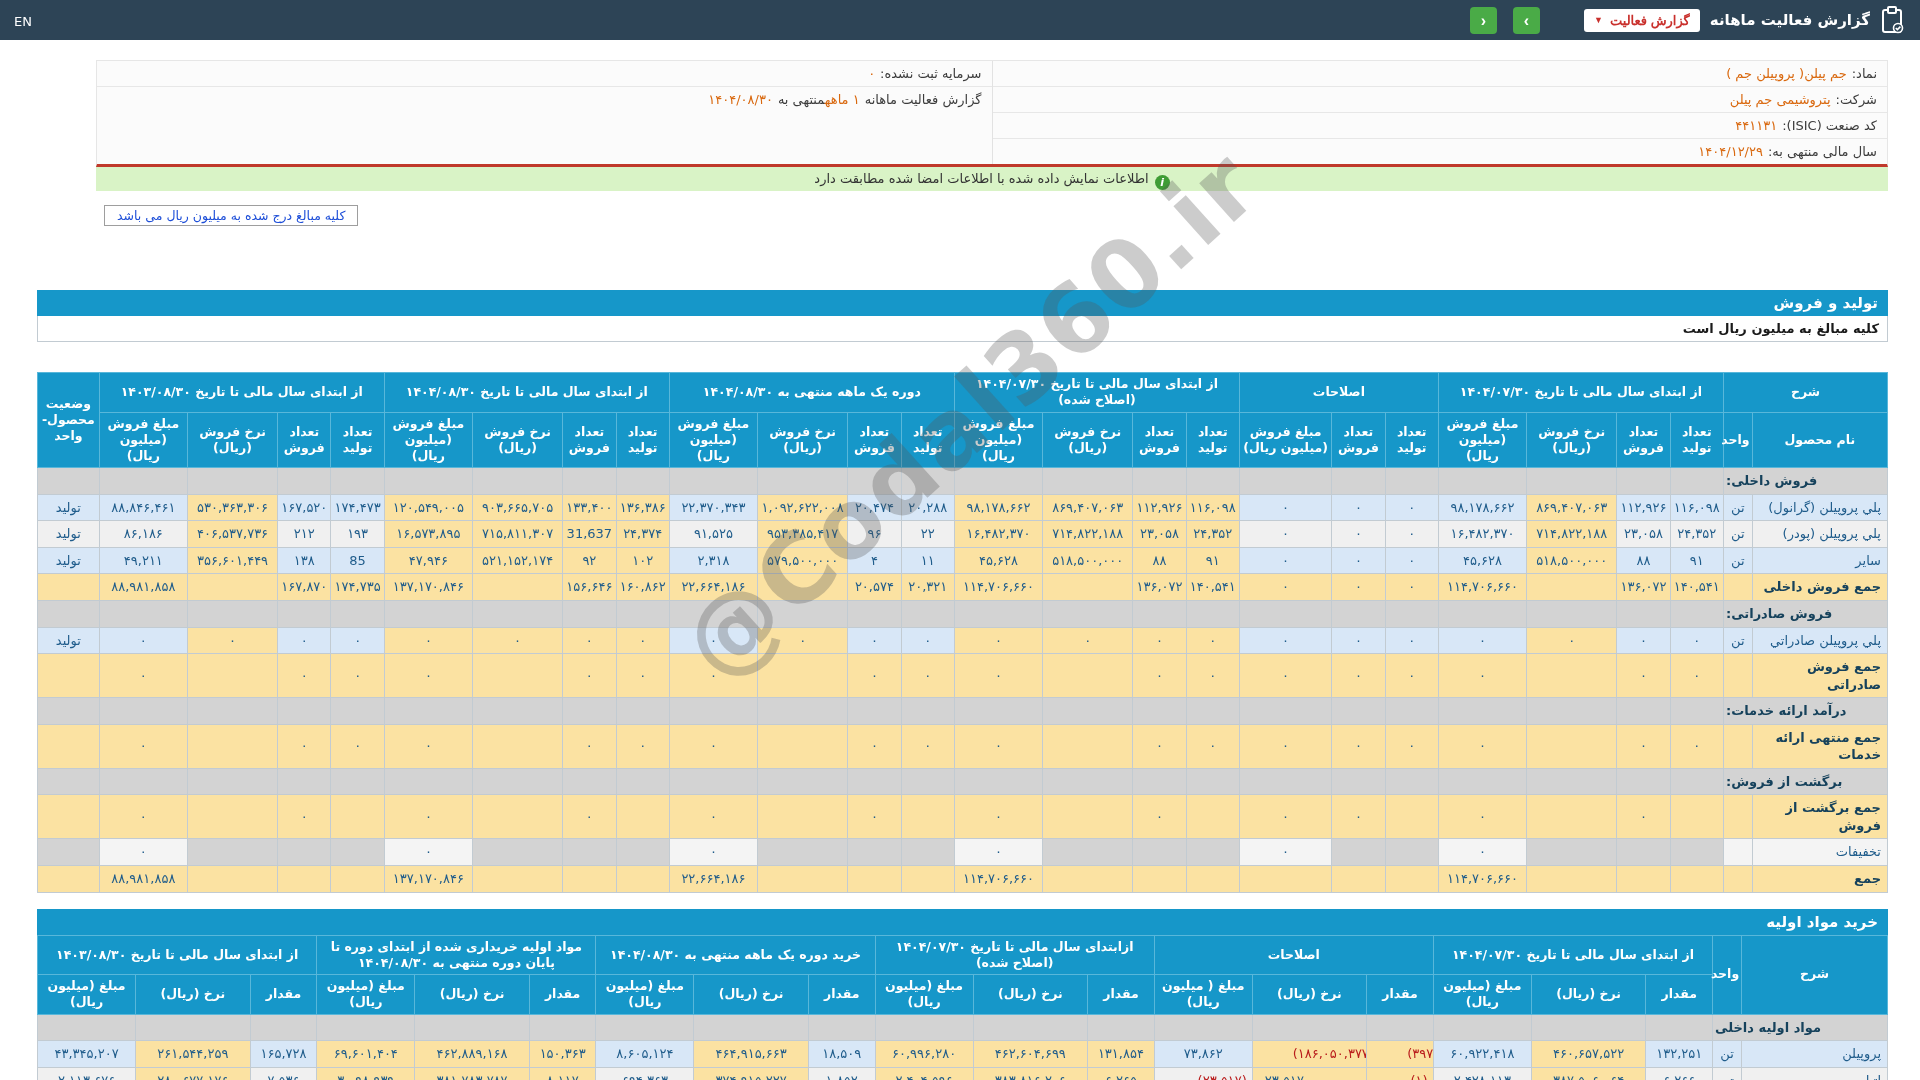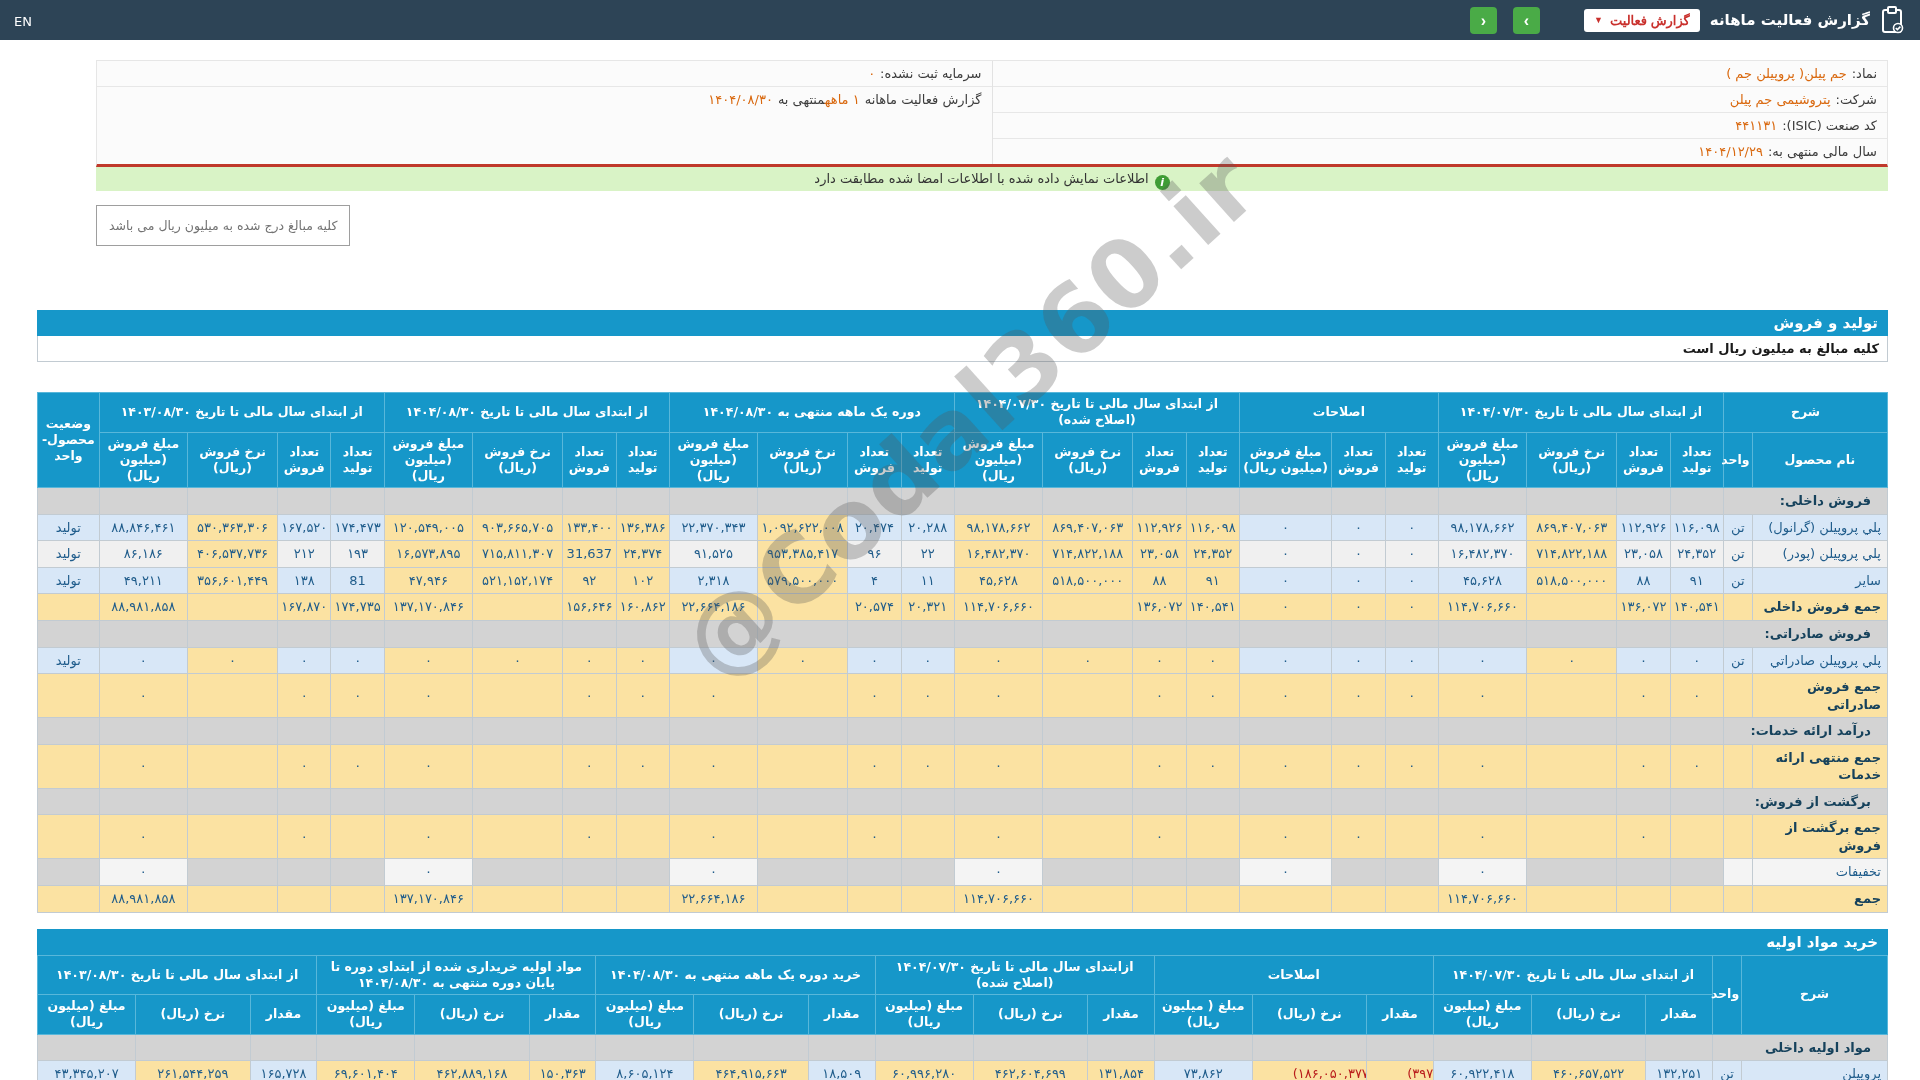--- a/index.html
+++ b/index.html
@@ -23,33 +23,33 @@
   .info-half{width:50%;}
   .info-half:first-child{border-left:1px solid #e2e2e2;}
   .info-row{height:25px;line-height:25px;border-bottom:1px solid #e7e7e7;padding-right:10px;font-size:13px;white-space:nowrap;overflow:hidden;}
   .info-row:last-child{border-bottom:none;}
   .info-row .lbl{color:#3c3c3c;}
   .info-row .val{color:#d9680e;margin-right:5px;}
   
   .notice-bar{margin:0 32px 0 96px;background:#d9f3c6;height:24px;line-height:24px;text-align:center;font-size:13px;color:#333;}
   .info-icon{display:inline-block;width:15px;height:15px;border-radius:50%;background:#3f9c35;color:#fff;font-size:11px;font-weight:bold;line-height:15px;text-align:center;vertical-align:-3px;margin-left:6px;font-style:italic;}
   .note-wrap{margin:14px 32px 0 96px;text-align:left;}
-  .amounts-note{display:inline-block;direction:rtl;border:1px solid #9e9e9e;background:#fff;padding:12px 12px;font-size:12.5px;color:#737373;}
+  .amounts-note{display:inline-block;direction:rtl;border:1px solid #9e9e9e;background:#fff;padding:2px 12px;font-size:12.5px;color:#1d4ed8;margin-left:8px;}
   
   .content{margin:64px 32px 0 37px;position:relative;z-index:1;}
   .section-title{background:#1697c9;color:#fff;font-size:15px;font-weight:bold;height:26px;line-height:26px;padding-right:10px;}
   .section-subtitle{background:#fff;border:1px solid #c2cbd2;border-top:none;color:#1b1b1b;font-size:13px;font-weight:bold;height:25px;line-height:25px;padding-right:8px;margin-bottom:30px;}
   .t2-title{margin-top:16px;}
   
   table{border-collapse:collapse;table-layout:fixed;width:100%;}
   th{background:#1697c9;color:#fff;font-size:12.5px;font-weight:bold;border:1px solid #58b7da;padding:3px 2px;line-height:1.3;}
   td{border:1px solid #c2cbd2;font-size:13px;color:#1f5c8b;text-align:center;padding:4px 2px;direction:ltr;line-height:1.35;overflow:hidden;}
   td.name{direction:rtl;text-align:right;padding-right:6px;}
   tr.section td{background:#d3d3d3;}
-  td.sec-name{font-weight:bold;color:#16425c;text-align:right;direction:rtl;padding-right:16px;}
+  td.sec-name{font-weight:bold;color:#16425c;text-align:left;direction:rtl;padding-right:16px;}
   .r-blue{background:#d8e7f7;}
   .r-gray{background:#f0f0f0;}
   .yl{background:#fbe2a2;}
   tr.total td{background:#fbe2a2;}
   tr.total td.name{font-weight:bold;color:#16425c;}
   td.dk{background:#d3d3d3;}
   td.lt{background:#f4f4f4;}
   .neg{color:#b91c1c;padding-left:40px;}
   
   .watermark{position:absolute;left:520px;top:360px;width:900px;text-align:center;transform:rotate(-42deg);font-size:95px;font-weight:bold;color:rgba(85,85,85,0.30);direction:ltr;letter-spacing:2px;pointer-events:none;z-index:6;white-space:nowrap;}
@@ -271,21 +271,21 @@
           <td class="yl">۵۱۸,۵۰۰,۰۰۰</td>
           <td class="yl">۴۵,۶۲۸</td>
           <td class="r-blue">۱۱</td>
           <td class="r-blue">۴</td>
           <td class="yl">۵۷۹,۵۰۰,۰۰۰</td>
           <td class="r-blue">۲,۳۱۸</td>
           <td class="yl">۱۰۲</td>
           <td class="yl">۹۲</td>
           <td class="yl">۵۲۱,۱۵۲,۱۷۴</td>
           <td class="yl">۴۷,۹۴۶</td>
-          <td class="r-blue">81</td>
+          <td class="r-blue">85</td>
           <td class="r-blue">۱۳۸</td>
           <td class="yl">۳۵۶,۶۰۱,۴۴۹</td>
           <td class="r-blue">۴۹,۲۱۱</td>
           <td class="r-blue" style="direction: rtl;">تولید</td>
         </tr>
         <tr class="total">
           <td class="name">جمع فروش داخلی</td>
           <td></td>
           <td>۱۴۰,۵۴۱</td>
           <td>۱۳۶,۰۷۲</td>

